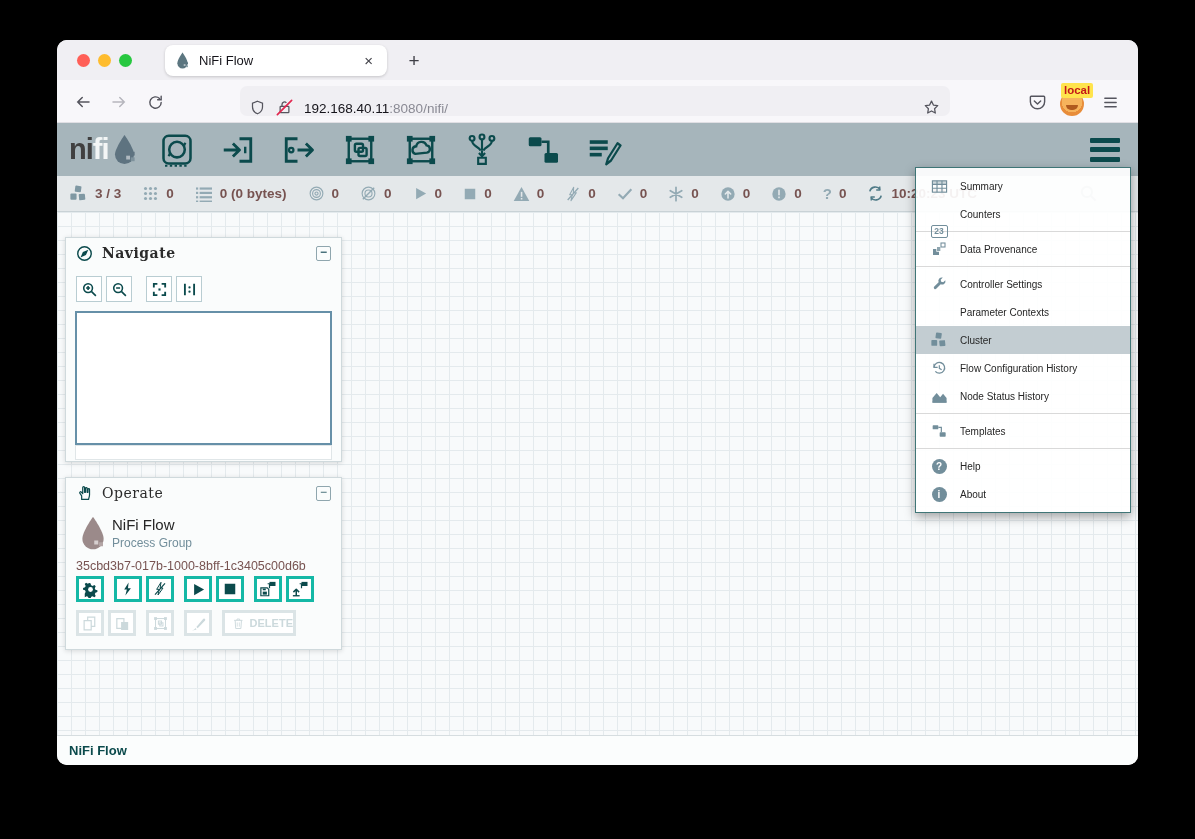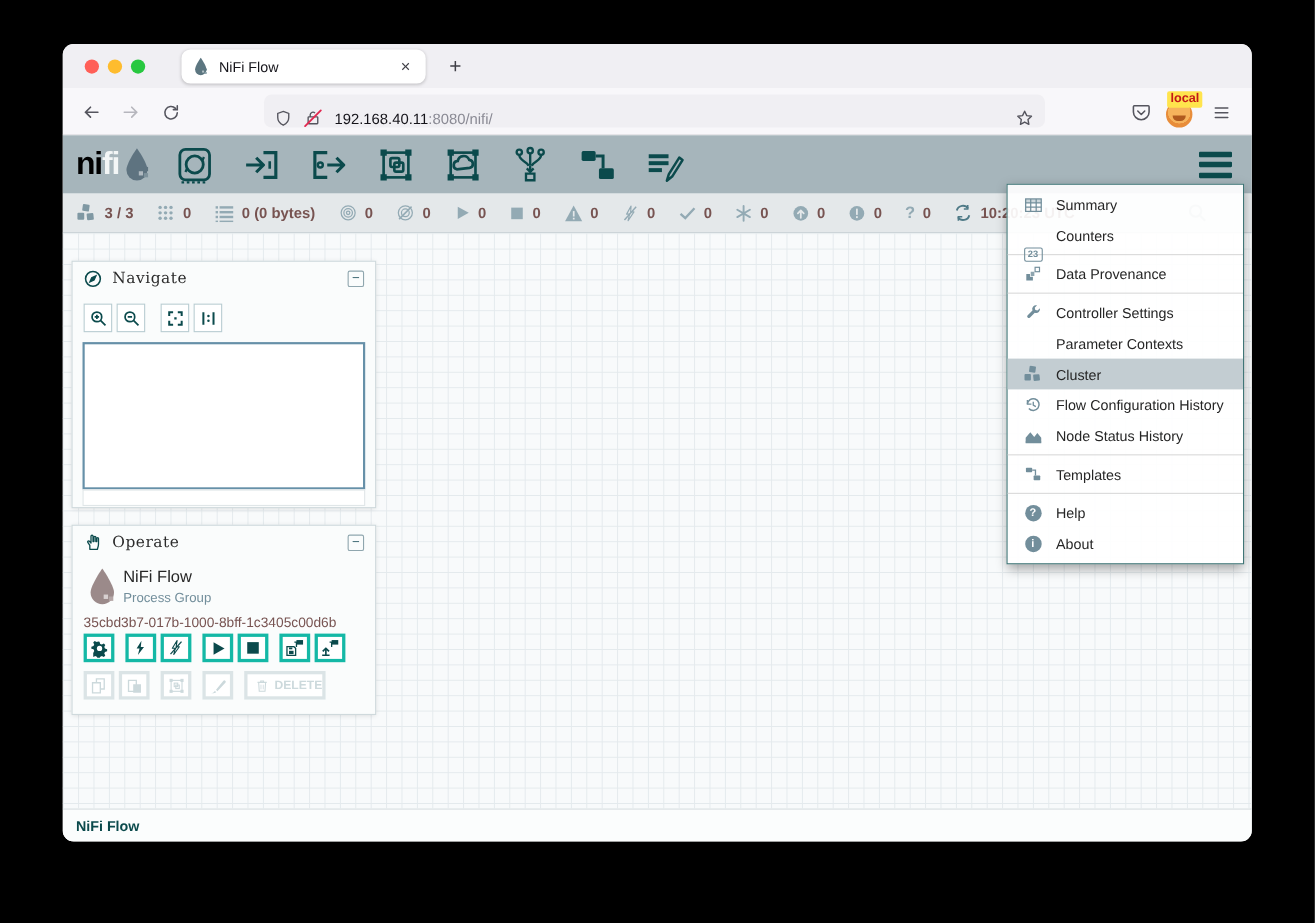--- a/index.html
+++ b/index.html
@@ -27,21 +27,21 @@
   #urlbar .spacer{flex:1;}
   #avatar{position:absolute;left:1003px;top:12px;width:24px;height:24px;border-radius:50%;
     background:radial-gradient(circle at 50% 42%,#f6b35c 0 55%,#e88d3a 56% 100%);}
   #avatar::after{content:"";position:absolute;left:6px;top:13px;width:12px;height:5px;border-radius:0 0 8px 8px;background:#b05a1e;}
   #localbadge{position:absolute;left:1004px;top:3px;padding:0 3px;background:#ffe44d;color:#c41818;
     font-size:11.5px;font-weight:bold;border-radius:2px;line-height:15px;}
   
   #nifibar{position:absolute;left:0;top:83px;width:100%;height:53px;background:#a6b5bb;
     display:flex;align-items:center;padding-left:12px;}
   #logo{display:flex;align-items:center;margin-right:20px;}
-  #logo .ni{font-size:29px;font-weight:bold;color:#000000;letter-spacing:-1px;}
+  #logo .ni{font-size:29px;font-weight:bold;color:#404040;letter-spacing:-1px;}
   #logo .fi{font-size:29px;font-weight:bold;color:#f3f6f6;letter-spacing:-1px;}
   .dragicon{width:38px;height:38px;margin-right:23px;color:#0b4a4c;display:flex;align-items:center;justify-content:center;cursor:grab;}
   #nifibar .flexspace{flex:1;}
   #globalmenu-btn{width:30px;height:24px;margin-right:18px;display:flex;flex-direction:column;justify-content:space-between;cursor:pointer;}
   #globalmenu-btn b{display:block;height:5px;background:#0b4a4c;border-radius:1px;}
   
   #statusbar{position:absolute;left:0;top:136px;width:100%;height:36px;background:#e4e8ea;
     border-bottom:1px solid #c9d2d6;display:flex;align-items:center;padding-left:12px;gap:21px;}
   .si{display:flex;align-items:center;gap:7px;}
   .si .ic{color:#93aab4;display:flex;align-items:center;}
@@ -55,21 +55,21 @@
   #footer{position:absolute;left:0;top:695px;width:100%;height:30px;background:#fbfdfd;
     border-top:1px solid #d6dde0;display:flex;align-items:center;padding-left:12px;}
   #footer .bc{font-size:13px;font-weight:bold;color:#0b4a4c;}
   
   .panel{position:absolute;left:8px;width:277px;background:rgba(250,252,252,.97);
     border:1px solid #cfd9dc;box-shadow:0 1px 5px rgba(0,0,0,.14);}
   .phead{height:30px;display:flex;align-items:center;padding:0 10px;gap:9px;cursor:move;}
   .phead .ptitle{font-family:"DejaVu Serif",serif;font-size:14px;color:#2b2b2b;letter-spacing:.5px;flex:1;}
   .collapse{width:15px;height:15px;border:1.5px solid #8fa6ae;border-radius:2px;color:#35626d;
     font-size:12px;line-height:11px;text-align:center;cursor:pointer;}
-  #navigate{top:197px;height:225px;}
+  #navigate{top:197px;height:225px;font-weight:bold;}
   .toolrow{display:flex;align-items:center;padding-left:10px;margin-top:8px;}
   .sqbtn{width:26px;height:26px;background:#fff;border:1px solid #b9cdd2;display:flex;align-items:center;
     justify-content:center;color:#0b4a4c;cursor:pointer;}
   #minimap{position:absolute;left:9px;top:73px;width:257px;height:134px;background:#fff;border:2px solid #6690a8;cursor:pointer;}
   #minimap-strip{position:absolute;left:9px;top:207px;width:257px;height:15px;background:#fff;border:1px solid #e0e6e8;}
   #operate{top:437px;height:173px;}
   #op-logo{position:absolute;left:12px;top:36px;}
   #op-name{position:absolute;left:46px;top:38px;font-size:15px;color:#262626;}
   #op-type{position:absolute;left:46px;top:58px;font-size:12px;color:#728e9b;}
   #op-id{position:absolute;left:10px;top:81px;font-size:12.5px;color:#775351;}
@@ -77,21 +77,21 @@
   .opbtn{width:28px;height:26px;background:#fff;border:3px solid #14b8a6;display:flex;align-items:center;
     justify-content:center;color:#0b4a4c;cursor:pointer;}
   .opbtn.dis{color:#ccd9dc;border-color:#dbe4e6;cursor:default;}
   .opbtn.wide{width:74px;gap:5px;font-size:11px;font-weight:bold;color:#ccd9dc;justify-content:flex-start;padding-left:7px;}
   .g10{margin-left:10px;} .g4{margin-left:4px;}
   
   #gmenu{position:absolute;left:858px;top:127px;width:216px;background:rgba(255,255,255,.92);
     border:1px solid rgba(0,72,73,.75);box-shadow:0 4px 10px rgba(0,0,0,.35);padding:4px 0;z-index:50;}
   .mi{height:28px;display:flex;align-items:center;padding-left:13px;gap:11px;cursor:pointer;}
   .mi .mic{width:20px;display:flex;align-items:center;justify-content:center;color:#728e9b;}
-  .mi .ml{font-size:13px;color:#262626;white-space:nowrap;}
+  .mi .ml{font-size:10px;color:#262626;white-space:nowrap;}
   .mi.hl{background:#c3cdd2;}
   .msep{height:1px;background:#d9d9d9;margin:3px 0;}
   .cbadge{width:17px;height:13px;border:1.5px solid #728e9b;border-radius:2px;font-size:8.5px;font-weight:bold;
     color:#728e9b;display:flex;align-items:center;justify-content:center;margin-top:34px;}
   .lettercirc{width:15px;height:15px;border-radius:50%;background:#728e9b;color:#fff;font-size:10px;
     font-weight:bold;display:flex;align-items:center;justify-content:center;}
   svg{display:block;}
 </style>
 </head>
 <body>

